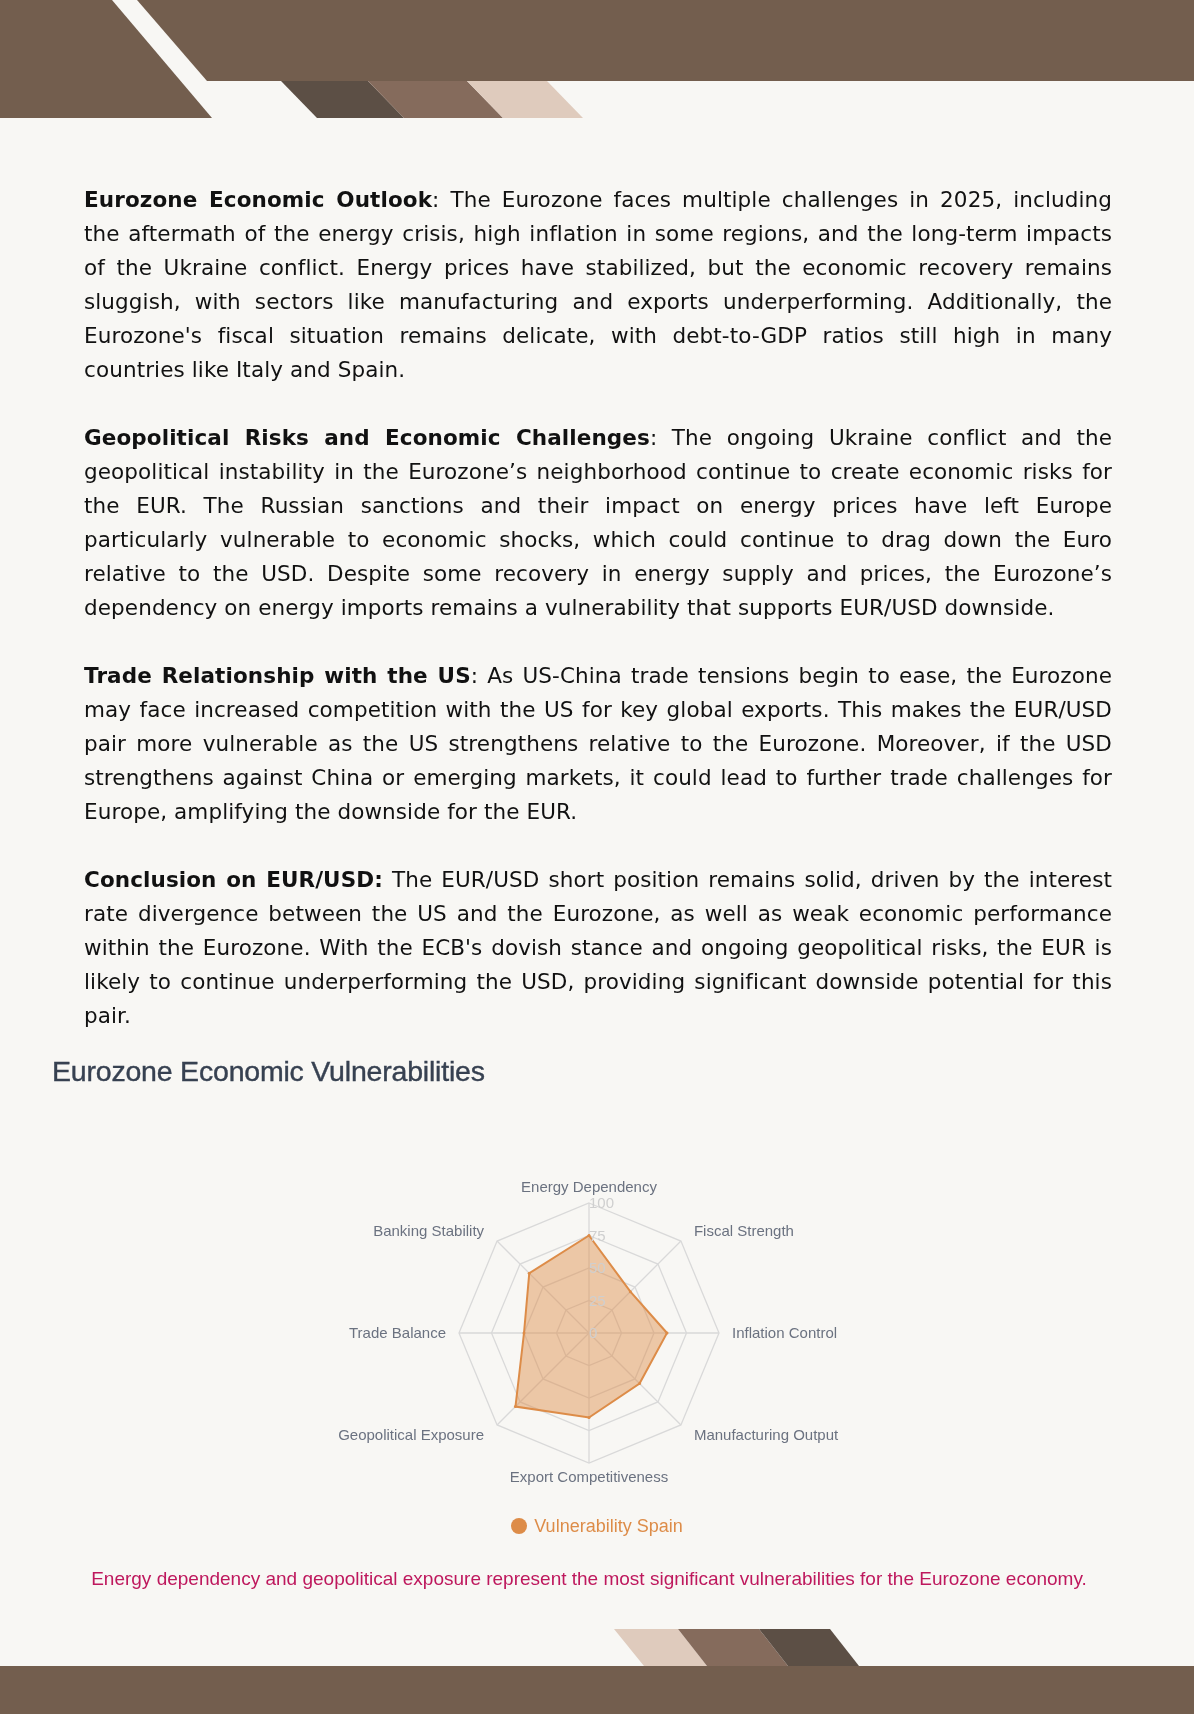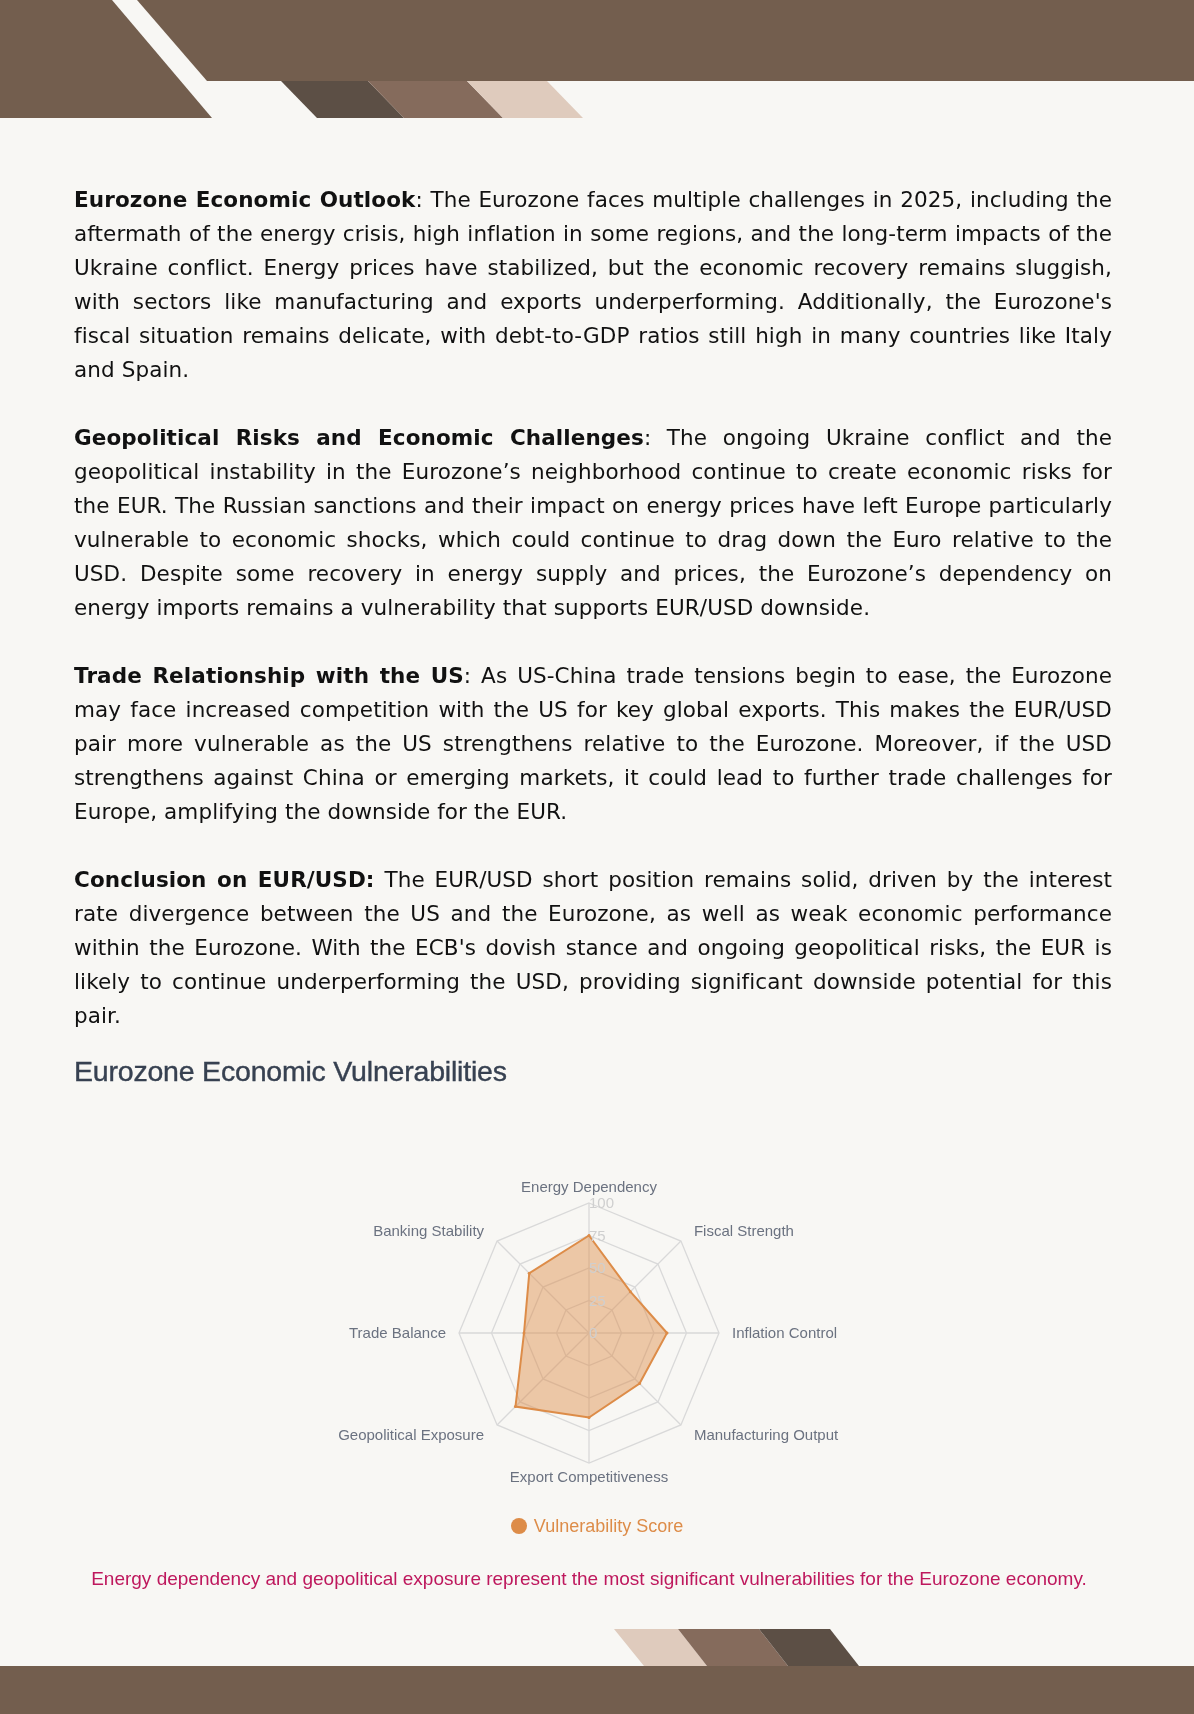--- a/index.html
+++ b/index.html
@@ -8,25 +8,25 @@
     background: #f8f7f4;
     font-family: "DejaVu Sans", sans-serif;
   }
   .deco { position: absolute; left: 0; top: 0; }
   .content {
     position: absolute; left: 74px; top: 183px; width: 1038px;
   }
   .para {
     font-family: "DejaVu Sans", sans-serif;
     font-size: 21.5px; line-height: 34px; color: #111111;
-    text-align: justify; margin: 0 0 34px 0; letter-spacing: 0.1px;
+    text-align: justify; margin: 0 0 34px 10px; letter-spacing: 0.1px;
   }
   .para b { font-weight: bold; }
   .chart-title {
-    position: absolute; left: 74px; top: 1055px;
+    position: absolute; left: 52px; top: 1055px;
     font-family: "Liberation Sans", sans-serif; font-size: 28.5px;
     color: #374151; font-weight: normal; letter-spacing: -0.2px;
     -webkit-text-stroke: 0.4px #374151;
   }
   #radar { position: absolute; left: 0; top: 0; }
   .axis-label { font-family: "Liberation Sans", sans-serif; font-size: 15px; fill: #6b7280; }
   .tick-label { font-family: "Liberation Sans", sans-serif; font-size: 15px; fill: #cfcfcf; }
   .legend {
     position: absolute; left: 0; width: 1194px; top: 1516px; text-align: center;
     font-family: "Liberation Sans", sans-serif; font-size: 18px; color: #dd8c48;
@@ -106,16 +106,16 @@
       <text x="732" y="1338" text-anchor="start" class="axis-label">Inflation Control</text>
       <text x="693.9238815542512" y="1439.9238815542512" text-anchor="start" class="axis-label">Manufacturing Output</text>
       <text x="589" y="1482" text-anchor="middle" class="axis-label">Export Competitiveness</text>
       <text x="484.0761184457488" y="1439.9238815542512" text-anchor="end" class="axis-label">Geopolitical Exposure</text>
       <text x="446" y="1338" text-anchor="end" class="axis-label">Trade Balance</text>
       <text x="484.0761184457488" y="1236.0761184457488" text-anchor="end" class="axis-label">Banking Stability</text>
     </g>
 </svg>
 
 <div class="legend">
-  <span class="legend-dot"></span><span>Vulnerability Score</span>
+  <span class="legend-dot"></span><span>Vulnerability Spain</span>
 </div>
 
 <div class="caption">Energy dependency and geopolitical exposure represent the most significant vulnerabilities for the Eurozone economy.</div>
 
 </body></html>

